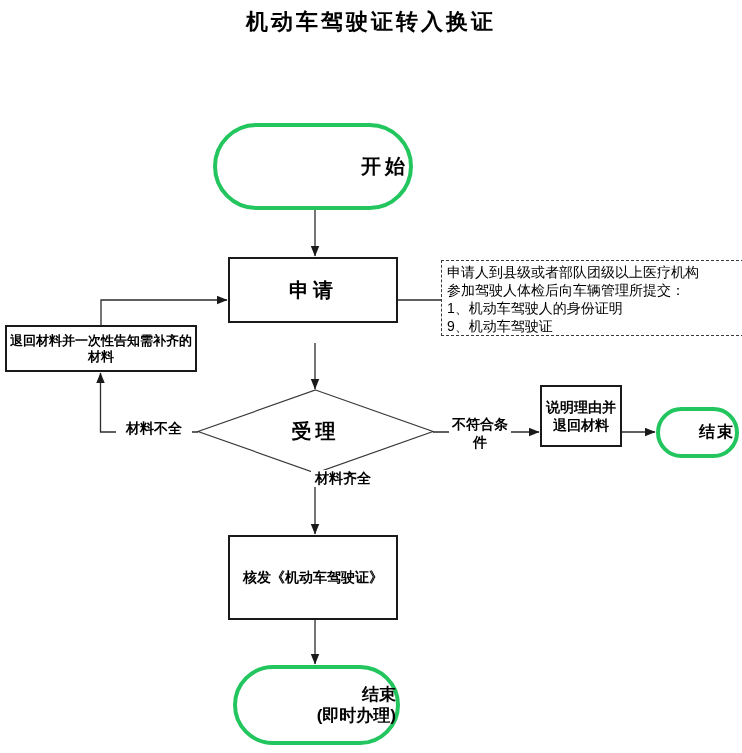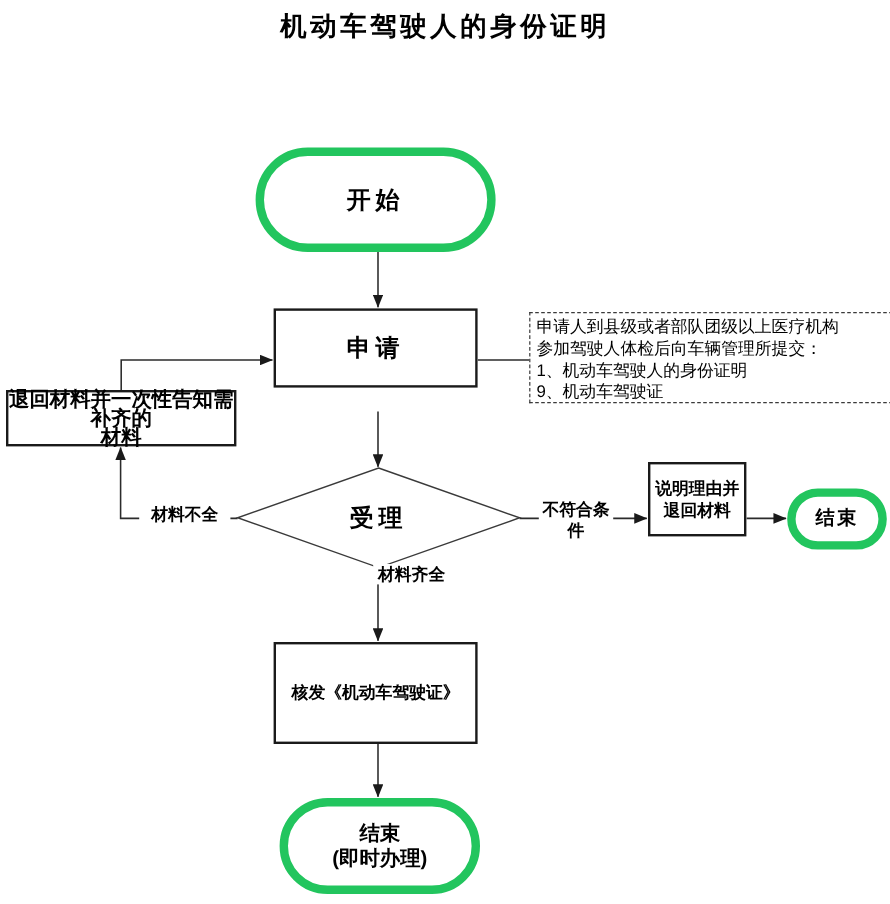--- a/index.html
+++ b/index.html
@@ -14,48 +14,48 @@
   .connector-layer{position:absolute;left:0;top:0;width:742px;height:753px;}
   .connector-layer line,.connector-layer polyline{
     fill:none;stroke:#2b2b2b;stroke-width:1.3;
   }
   .node{
     position:absolute;box-sizing:border-box;background:#fff;
     display:flex;flex-direction:column;align-items:center;justify-content:center;
     text-align:center;
   }
   .rect{border:2px solid #1a1a1a;}
-  .terminator{border:7px solid #22c55e;}
+  .terminator{border:4px solid #22c55e;align-items:flex-end;}
   .node-start{left:213px;top:123px;width:200px;height:87px;border-radius:44px;font-size:20px;font-weight:bold;letter-spacing:4px;}
   .node-apply{left:228px;top:257px;width:170px;height:66px;font-size:20px;font-weight:bold;letter-spacing:4px;}
   .note{
     position:absolute;left:441px;top:260px;width:313px;height:76px;box-sizing:border-box;
     border:1px dashed #3a3a3a;background:#fff;padding:2px 3px 0 5px;
     font-size:14px;line-height:18px;white-space:nowrap;
   }
-  .node-return{left:5px;top:325px;width:192px;height:47px;font-size:17px;font-weight:bold;line-height:16px;}
+  .node-return{left:5px;top:325px;width:192px;height:47px;font-size:13px;font-weight:bold;line-height:16px;}
   .node-accept{left:198px;top:390px;width:235px;height:83px;background:transparent;font-size:20px;font-weight:bold;letter-spacing:4px;}
   .node-explain{left:540px;top:385px;width:82px;height:62px;font-size:14px;font-weight:bold;line-height:18px;}
   .node-end-right{left:656px;top:407px;width:83px;height:51px;border-radius:26px;font-size:16px;font-weight:bold;letter-spacing:2px;}
   .node-issue{left:228px;top:535px;width:170px;height:85px;font-size:14px;font-weight:bold;}
   .node-end-bottom{left:233px;top:665px;width:167px;height:80px;border-radius:40px;font-size:17px;font-weight:bold;line-height:21px;}
   .edge-label{
     position:absolute;background:#fff;font-size:14px;font-weight:bold;
     text-align:center;line-height:17px;
   }
   .lbl-incomplete{left:116px;top:420px;width:76px;height:17px;}
   .lbl-notqualified{left:449px;top:415px;width:62px;height:36px;line-height:18px;}
   .lbl-complete{left:283px;top:470px;width:64px;height:17px;margin-left:28px;}
 </style>
 </head>
 <body>
 
 <div class="canvas">
 
-  <div class="title">机动车驾驶人的身份证明</div>
+  <div class="title">机动车驾驶证转入换证</div>
 
   <svg class="connector-layer" width="742" height="753" viewBox="0 0 742 753">
     <defs>
       <marker id="arrow" viewBox="0 0 10 8" refX="9.5" refY="4" markerWidth="11" markerHeight="9" orient="auto" markerUnits="userSpaceOnUse">
         <path d="M0,0 L10,4 L0,8 Z" fill="#1a1a1a"></path>
       </marker>
     </defs>
 
     <line x1="315" y1="210" x2="315" y2="256" marker-end="url(#arrow)"></line>
     <line x1="398" y1="300" x2="441" y2="300"></line>

